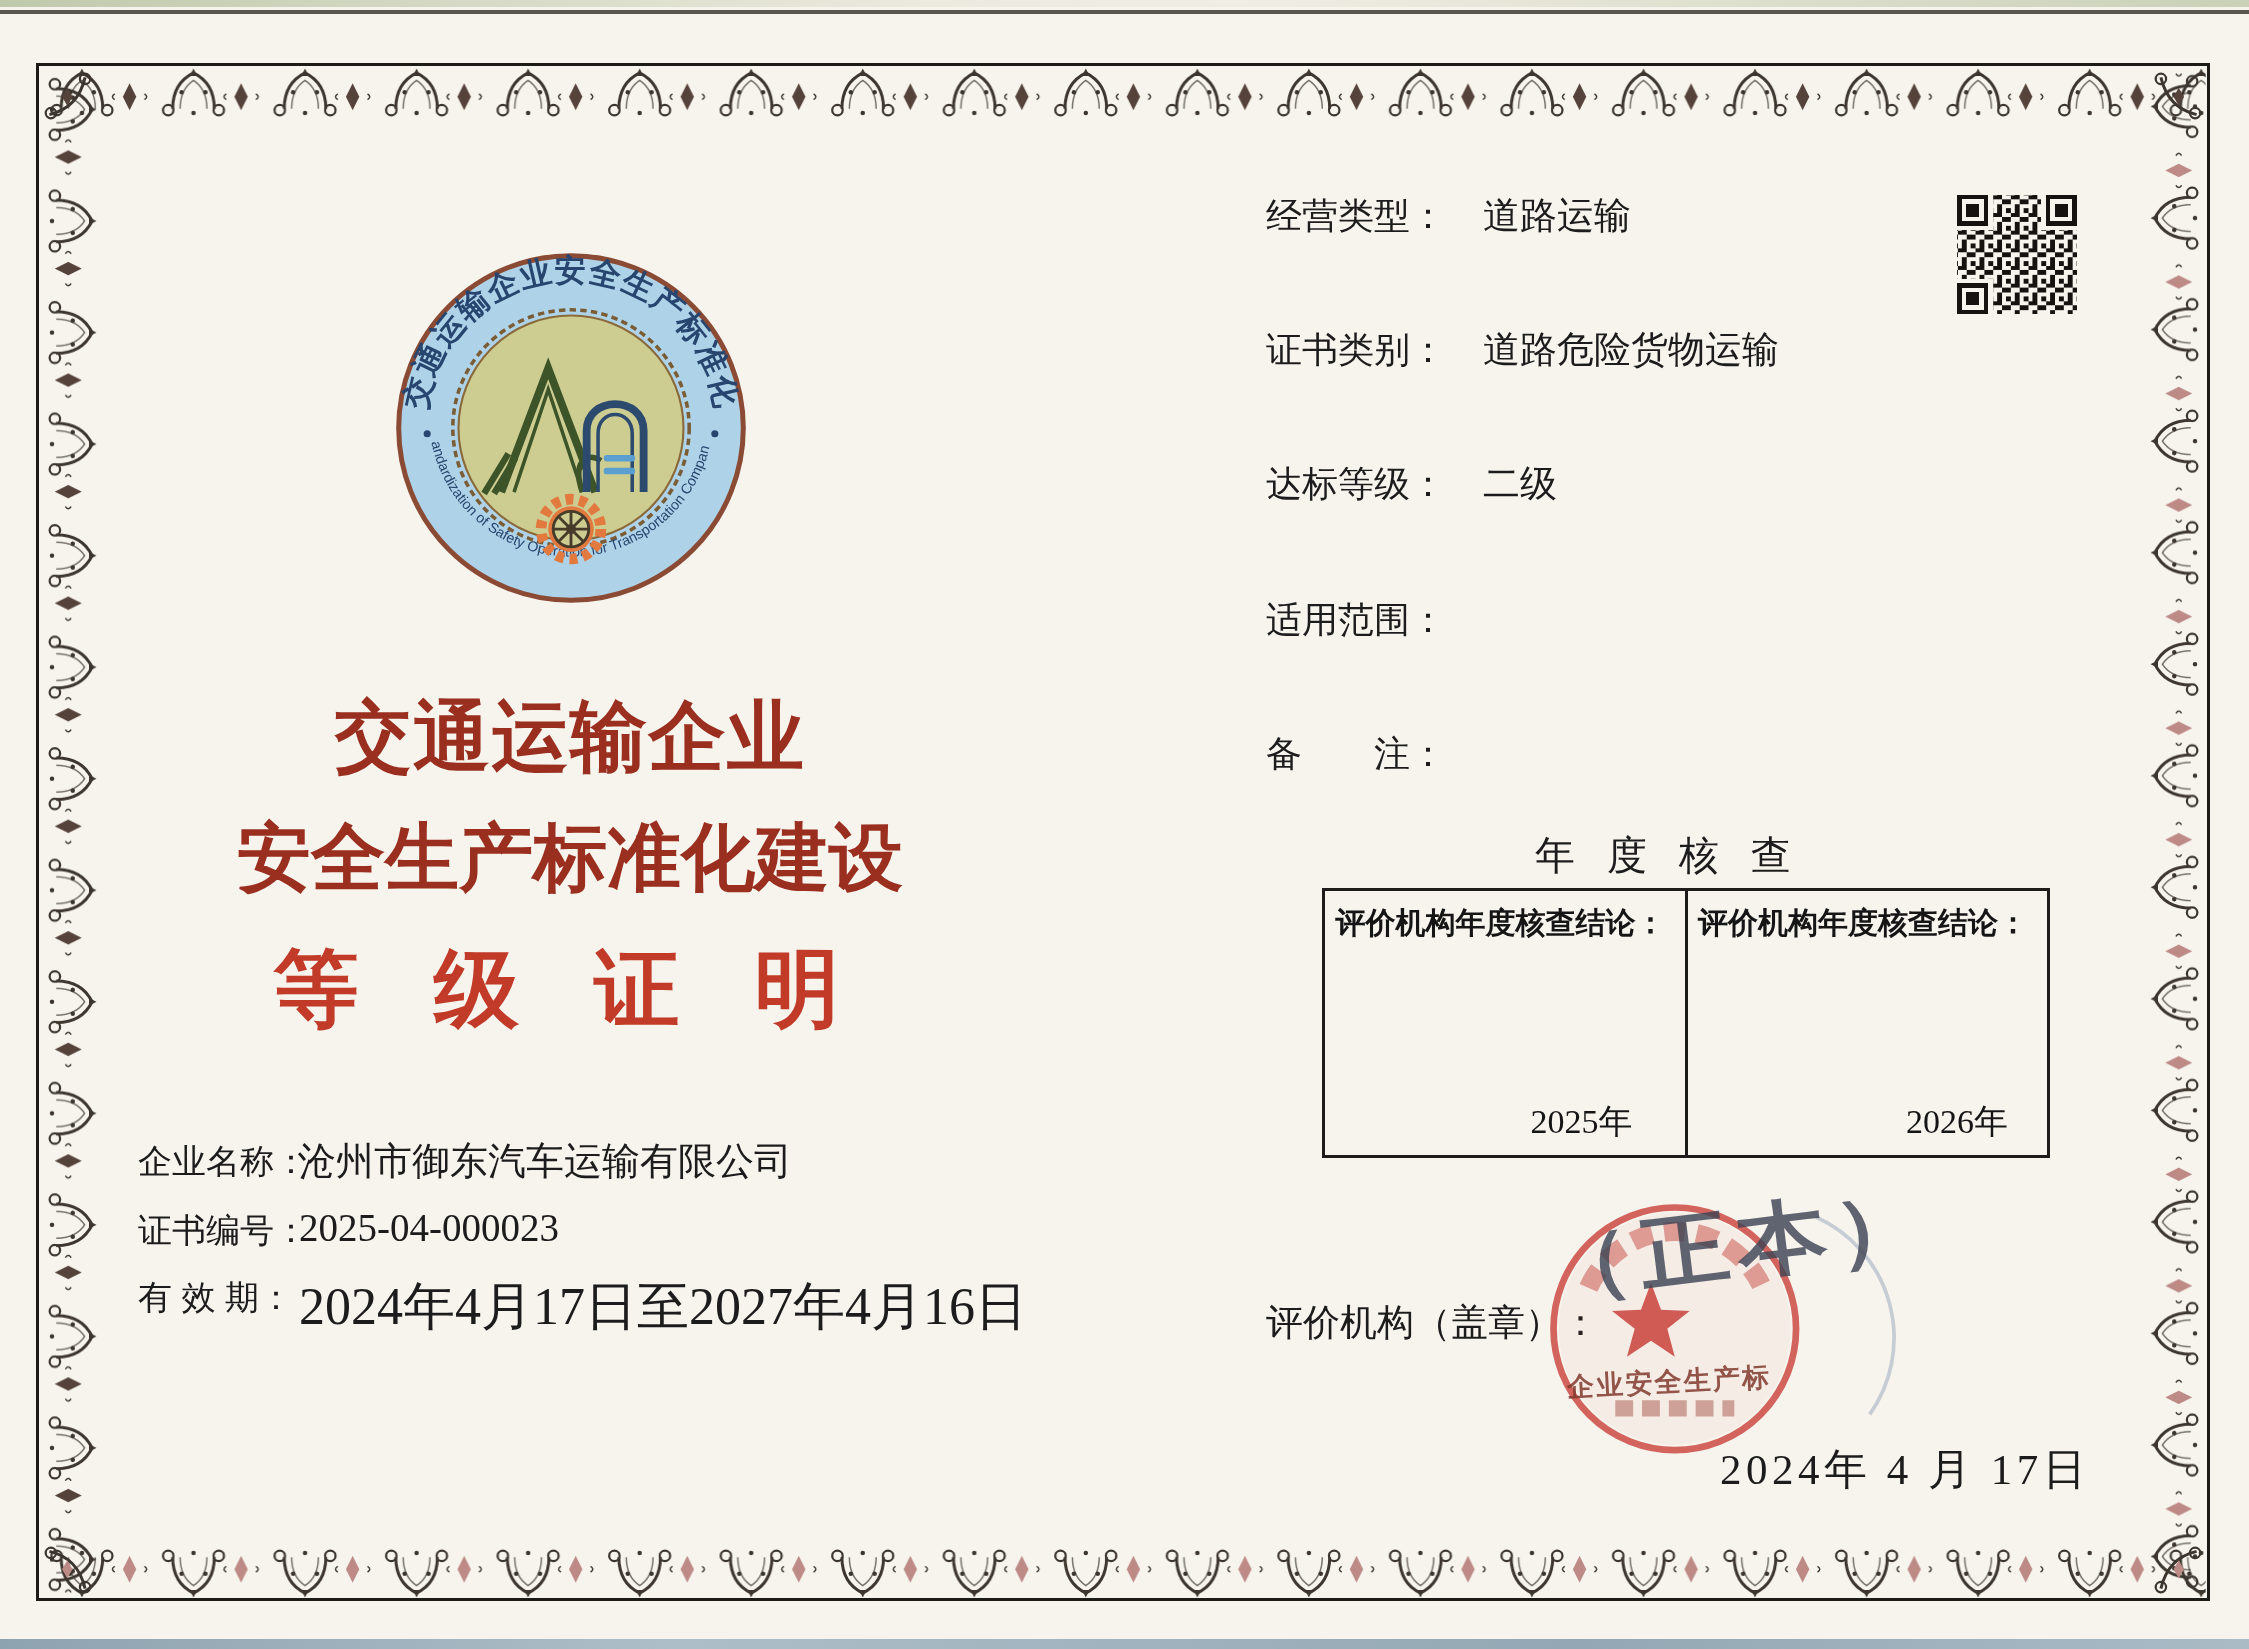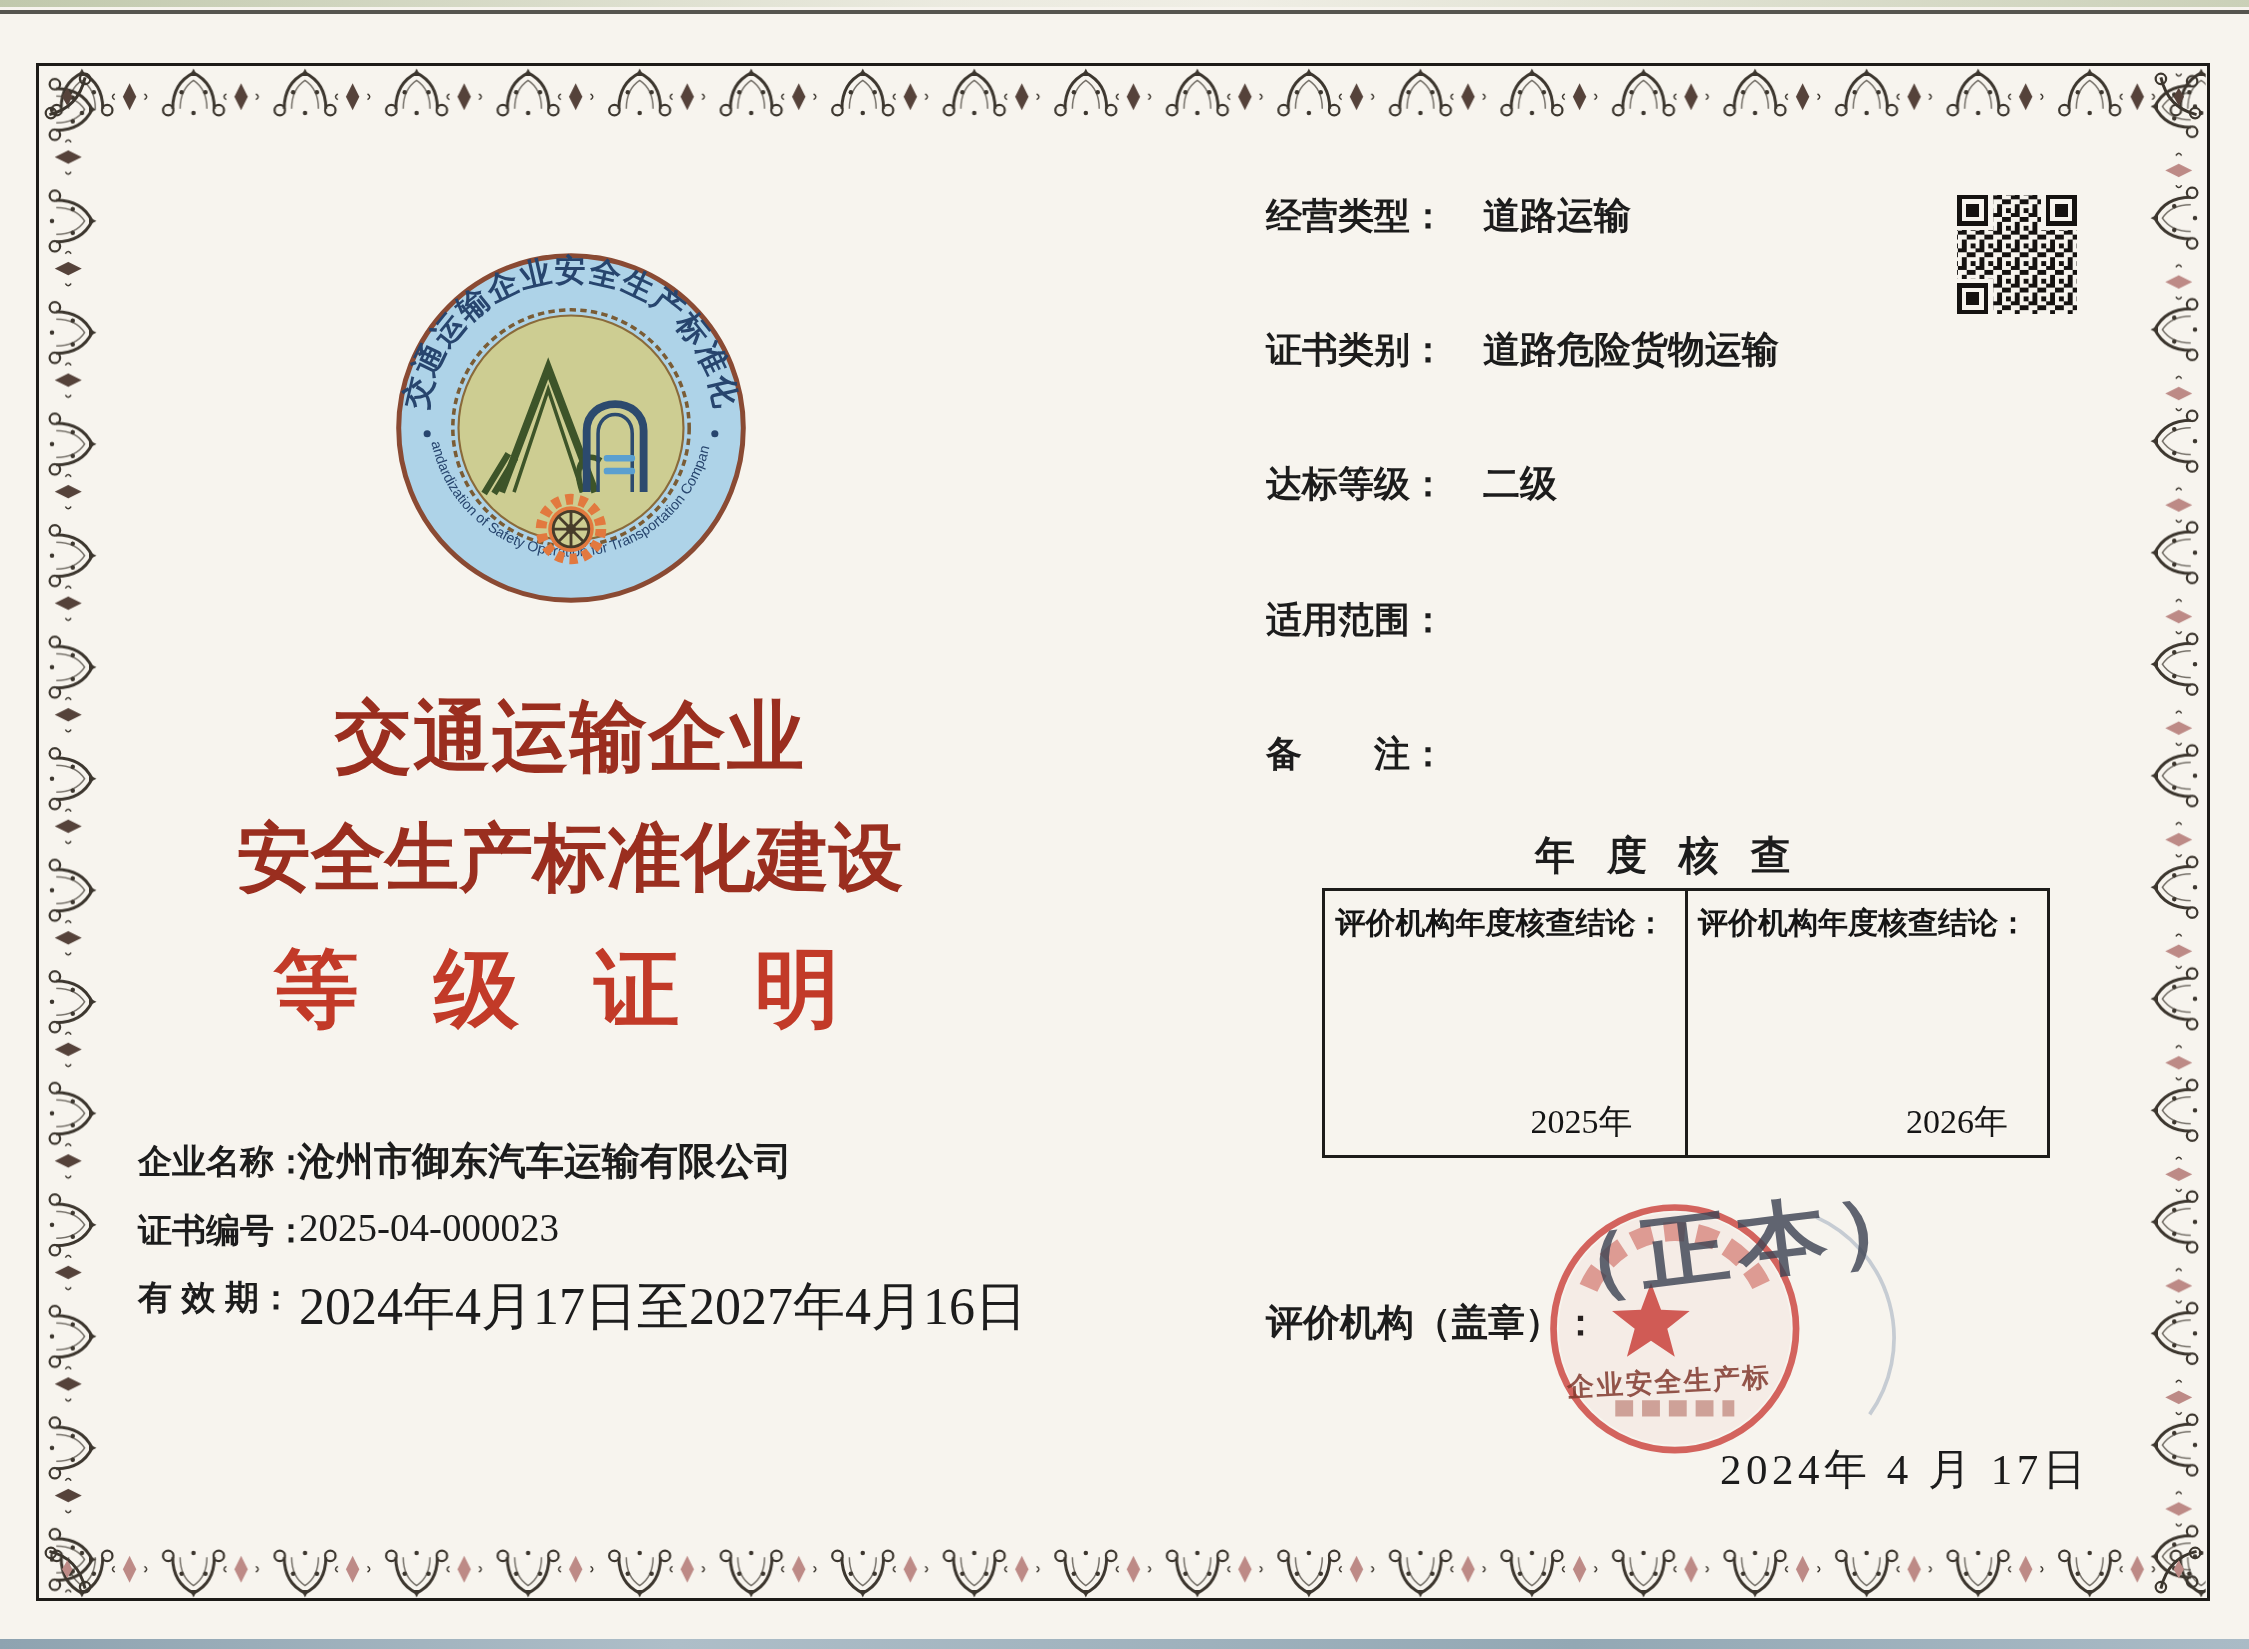--- a/index.html
+++ b/index.html
@@ -13,21 +13,21 @@
   .edge-bottom{position:absolute;left:0;top:1639px;width:100%;height:10.4px;
     background:linear-gradient(90deg,#8ea3b0,#aebec8 30%,#93a8b4 70%,#aabbc6);}
 
   
   .frame{position:absolute;left:36px;top:63px;width:2168px;height:1532px;border:3.7px solid #1d1b18;}
 
   .orn{position:absolute;}
   .corner{position:absolute;width:58px;height:58px;}
 
   .txt{position:absolute;white-space:nowrap;color:#1c1c1c;}
-  .lbl{font-weight:bold;font-family:"Liberation Sans",sans-serif;}
+  .lbl{font-weight:normal;font-family:"Liberation Sans",sans-serif;}
   .serif{font-family:"Liberation Serif",serif;}
 
   .title-line{position:absolute;left:112px;width:916px;text-align:center;font-family:"Liberation Serif",serif;font-weight:bold;}
 
   .annual-table{position:absolute;left:1322px;top:888px;width:728px;height:270px;border:3px solid #1d1c1a;display:flex;box-sizing:border-box;}
   .annual-cell{position:relative;flex:1;box-sizing:border-box;padding:12px 10.4px;}
   .annual-cell + .annual-cell{border-left:3px solid #1d1c1a;}
   .cell-header{font-size:30px;font-weight:bold;color:#151515;}
   .cell-year{position:absolute;bottom:10.4px;font-family:"Liberation Serif",serif;font-size:34px;color:#151515;}
 

